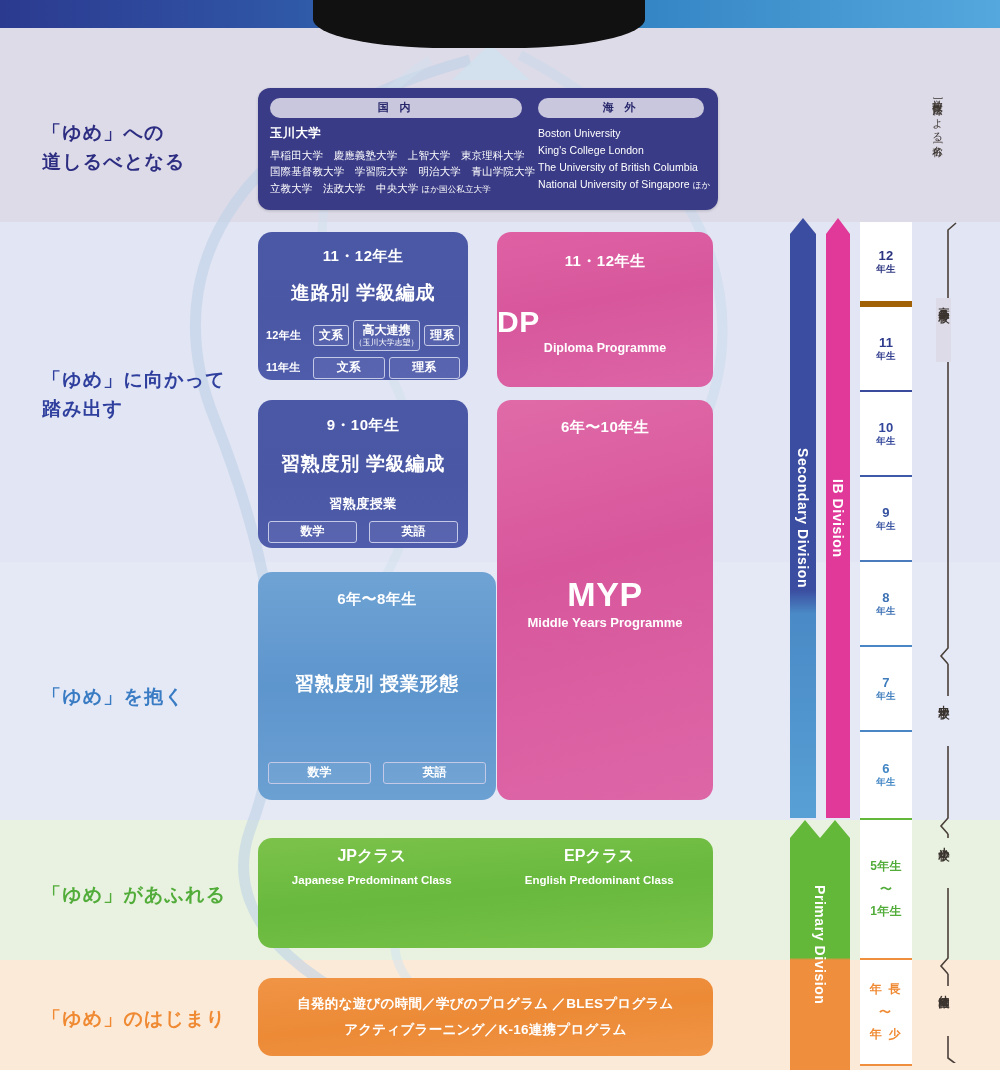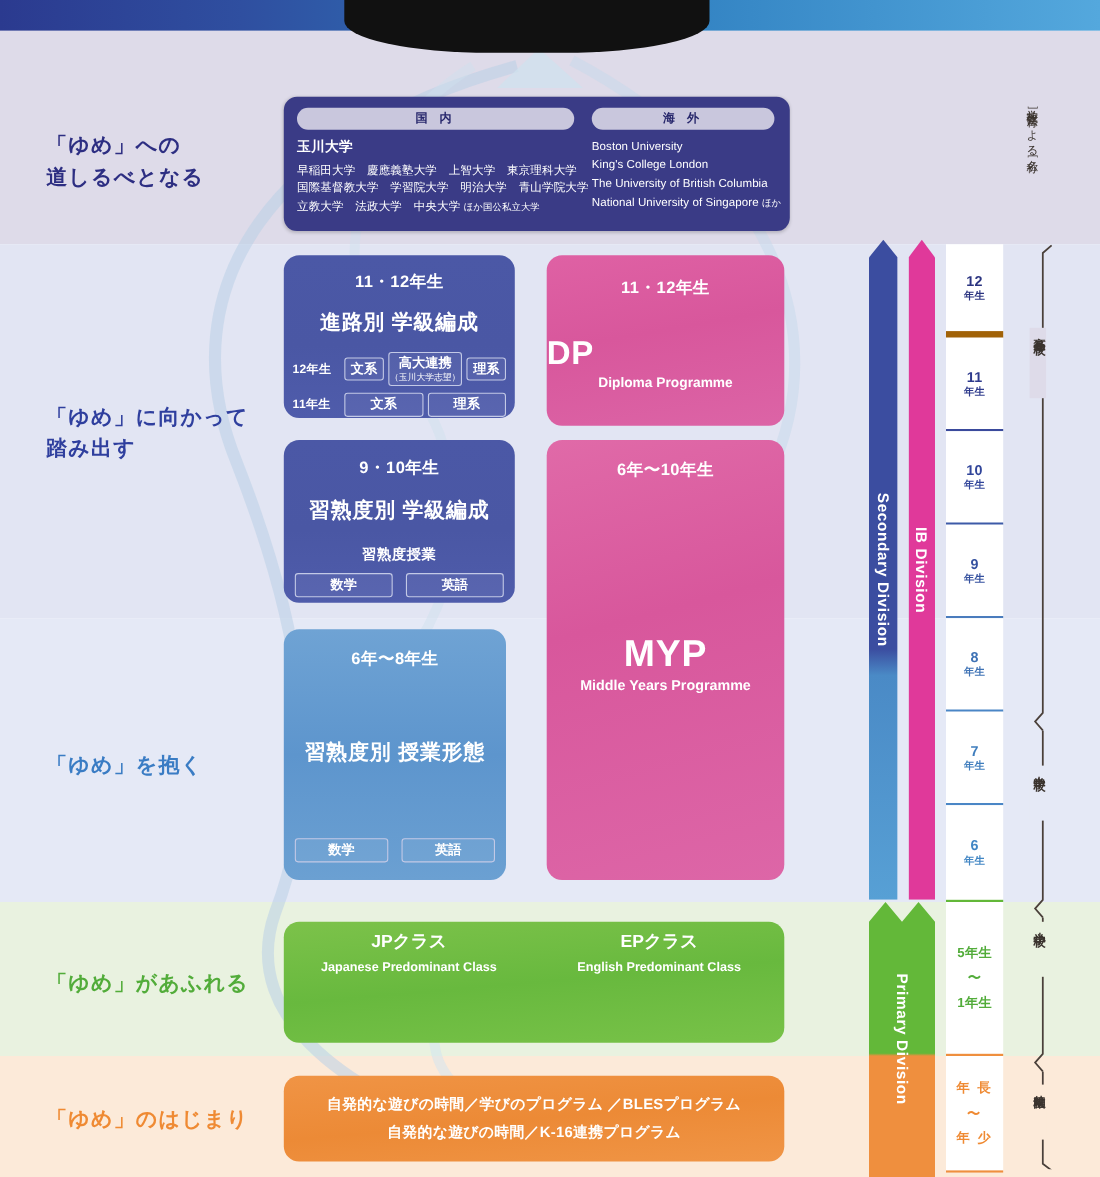--- a/index.html
+++ b/index.html
@@ -115,21 +115,21 @@
   .card-myp {
     top: 400px; left: 497px; width: 216px; height: 400px;
     background: linear-gradient(165deg,#e06aa8 0%, #d8579c 40%, #dd66a7 100%);
   }
   .card-myp .grade-line { margin-top: 18px; }
   .card-myp .myp-title { text-align: center; font-size: 34px; font-weight: 700; margin-top: 138px; letter-spacing: .02em; }
   .card-myp .myp-sub { text-align: center; font-size: 13px; font-weight: 700; margin-top: 1px; }
 
   
   .card-basic {
-    top: 572px; left: 258px; width: 202px; height: 228px;
+    top: 572px; left: 258px; width: 238px; height: 228px;
     background: linear-gradient(180deg,#6fa3d4 0%, #5d95cd 50%, #6ba0d2 100%);
   }
   .card-basic .grade-line { margin-top: 18px; }
   .card-basic .main-title { font-size: 19px; margin-top: 62px; }
   .card-basic .twochips { position: absolute; left: 0; right: 0; bottom: 16px; }
 
   
   .card-bles {
     top: 838px; left: 258px; width: 455px; height: 110px;
     background: linear-gradient(175deg,#7cc24a 0%, #68b93e 50%, #78c248 100%);
@@ -304,21 +304,21 @@
       </div>
       <div class="bles-cell">
         <div class="cname">EPクラス</div>
         <div class="cdesc">English Predominant Class</div>
       </div>
     </div>
   </div>
 
   <div class="card card-orange">
     <div class="oline">自発的な遊びの時間／学びのプログラム ／BLESプログラム</div>
-    <div class="oline">自発的な遊びの時間／K-16連携プログラム</div>
+    <div class="oline">アクティブラーニング／K-16連携プログラム</div>
   </div>
 
   <div class="vbar bar-secondary">
     <svg width="26" height="600" viewBox="0 0 26 600" preserveAspectRatio="none">
       <defs>
           <linearGradient id="gSec" x1="0" y1="0" x2="0" y2="1">
         <stop offset="0%" stop-color="#3b4da0"></stop>
             <stop offset="62%" stop-color="#3b4da0"></stop>
         <stop offset="66%" stop-color="#4a8ac6"></stop>
             <stop offset="100%" stop-color="#57a0d5"></stop>

